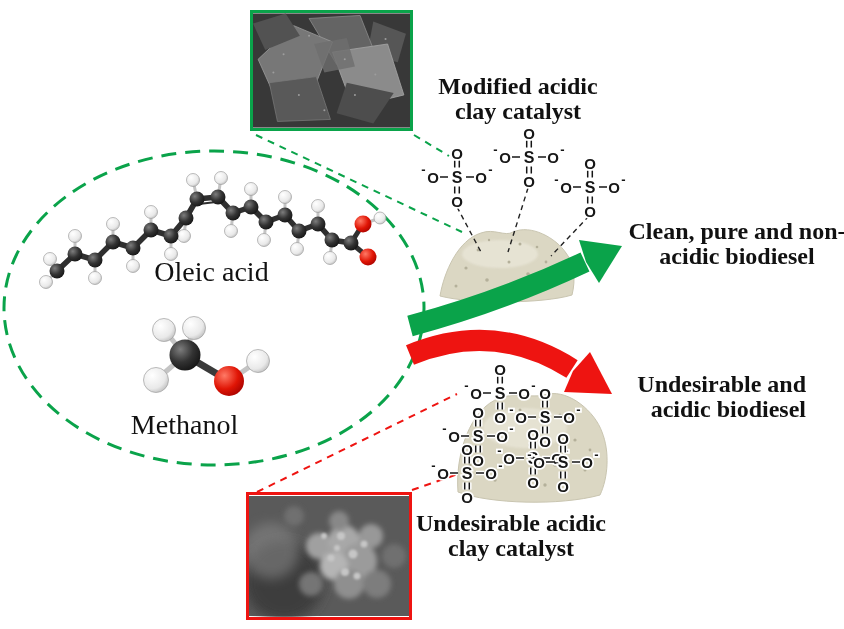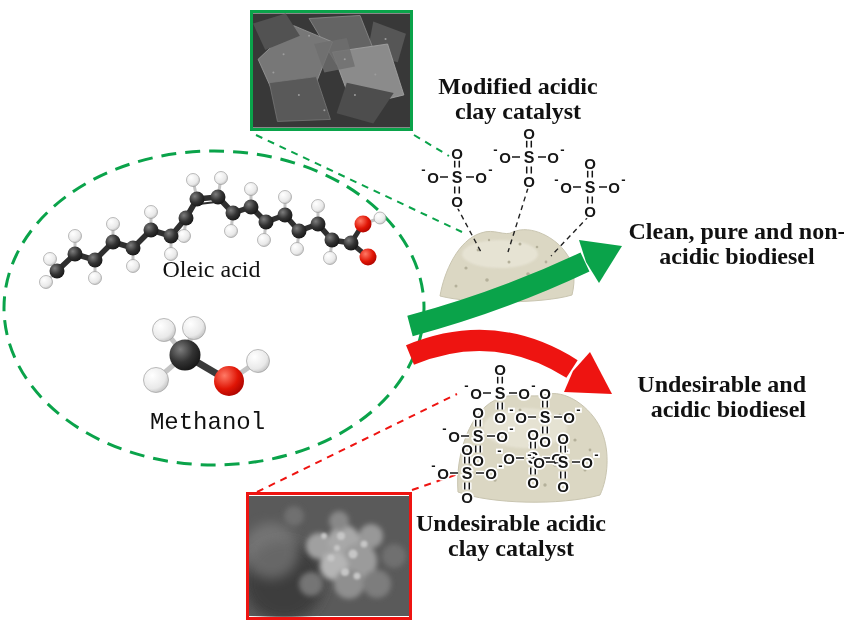--- a/index.html
+++ b/index.html
@@ -6,21 +6,21 @@
   #figure{
     position:relative;width:844px;height:629px;background:#ffffff;overflow:hidden;
     font-family:"Liberation Serif",serif;
   }
   .label{
     position:absolute;text-align:center;font-weight:bold;font-size:24px;
     line-height:25px;color:var(--ink,#111);white-space:nowrap;
   }
   .label div{white-space:nowrap;}
   .molecule-label{
-    position:absolute;text-align:center;font-weight:normal;font-size:24px;
+    position:absolute;text-align:center;font-weight:normal;font-size:28px;
     color:var(--ink,#111);white-space:nowrap;
   }
   .sem{position:absolute;box-sizing:border-box;}
   .sem svg{display:block;}
   #sem-top{left:250px;top:10px;width:163px;height:121px;border:3px solid var(--green,#0aa34a);}
   #sem-bottom{left:246px;top:492px;width:166px;height:128px;border:3px solid var(--red,#ee1411);}
   #overlay{position:absolute;left:0;top:0;}
   text.chem{font-family:"Liberation Sans",sans-serif;}
 </style>
 </head>
@@ -487,14 +487,14 @@
     <div>acidic biodiesel</div>
   </div>
 
   <div class="label" style="left:401px;top:511px;width:220px;">
     <div>Undesirable acidic</div>
     <div>clay catalyst</div>
   </div>
 
   <div class="molecule-label" style="left:134px;top:256px;width:155px;">Oleic acid</div>
 
-  <div class="molecule-label" style="left:130px;top:409px;width:155px;font-family:Liberation Mono, monospace;">Methanol</div>
+  <div class="molecule-label" style="left:107px;top:409px;width:155px;">Methanol</div>
 </div>
 
 </body></html>

